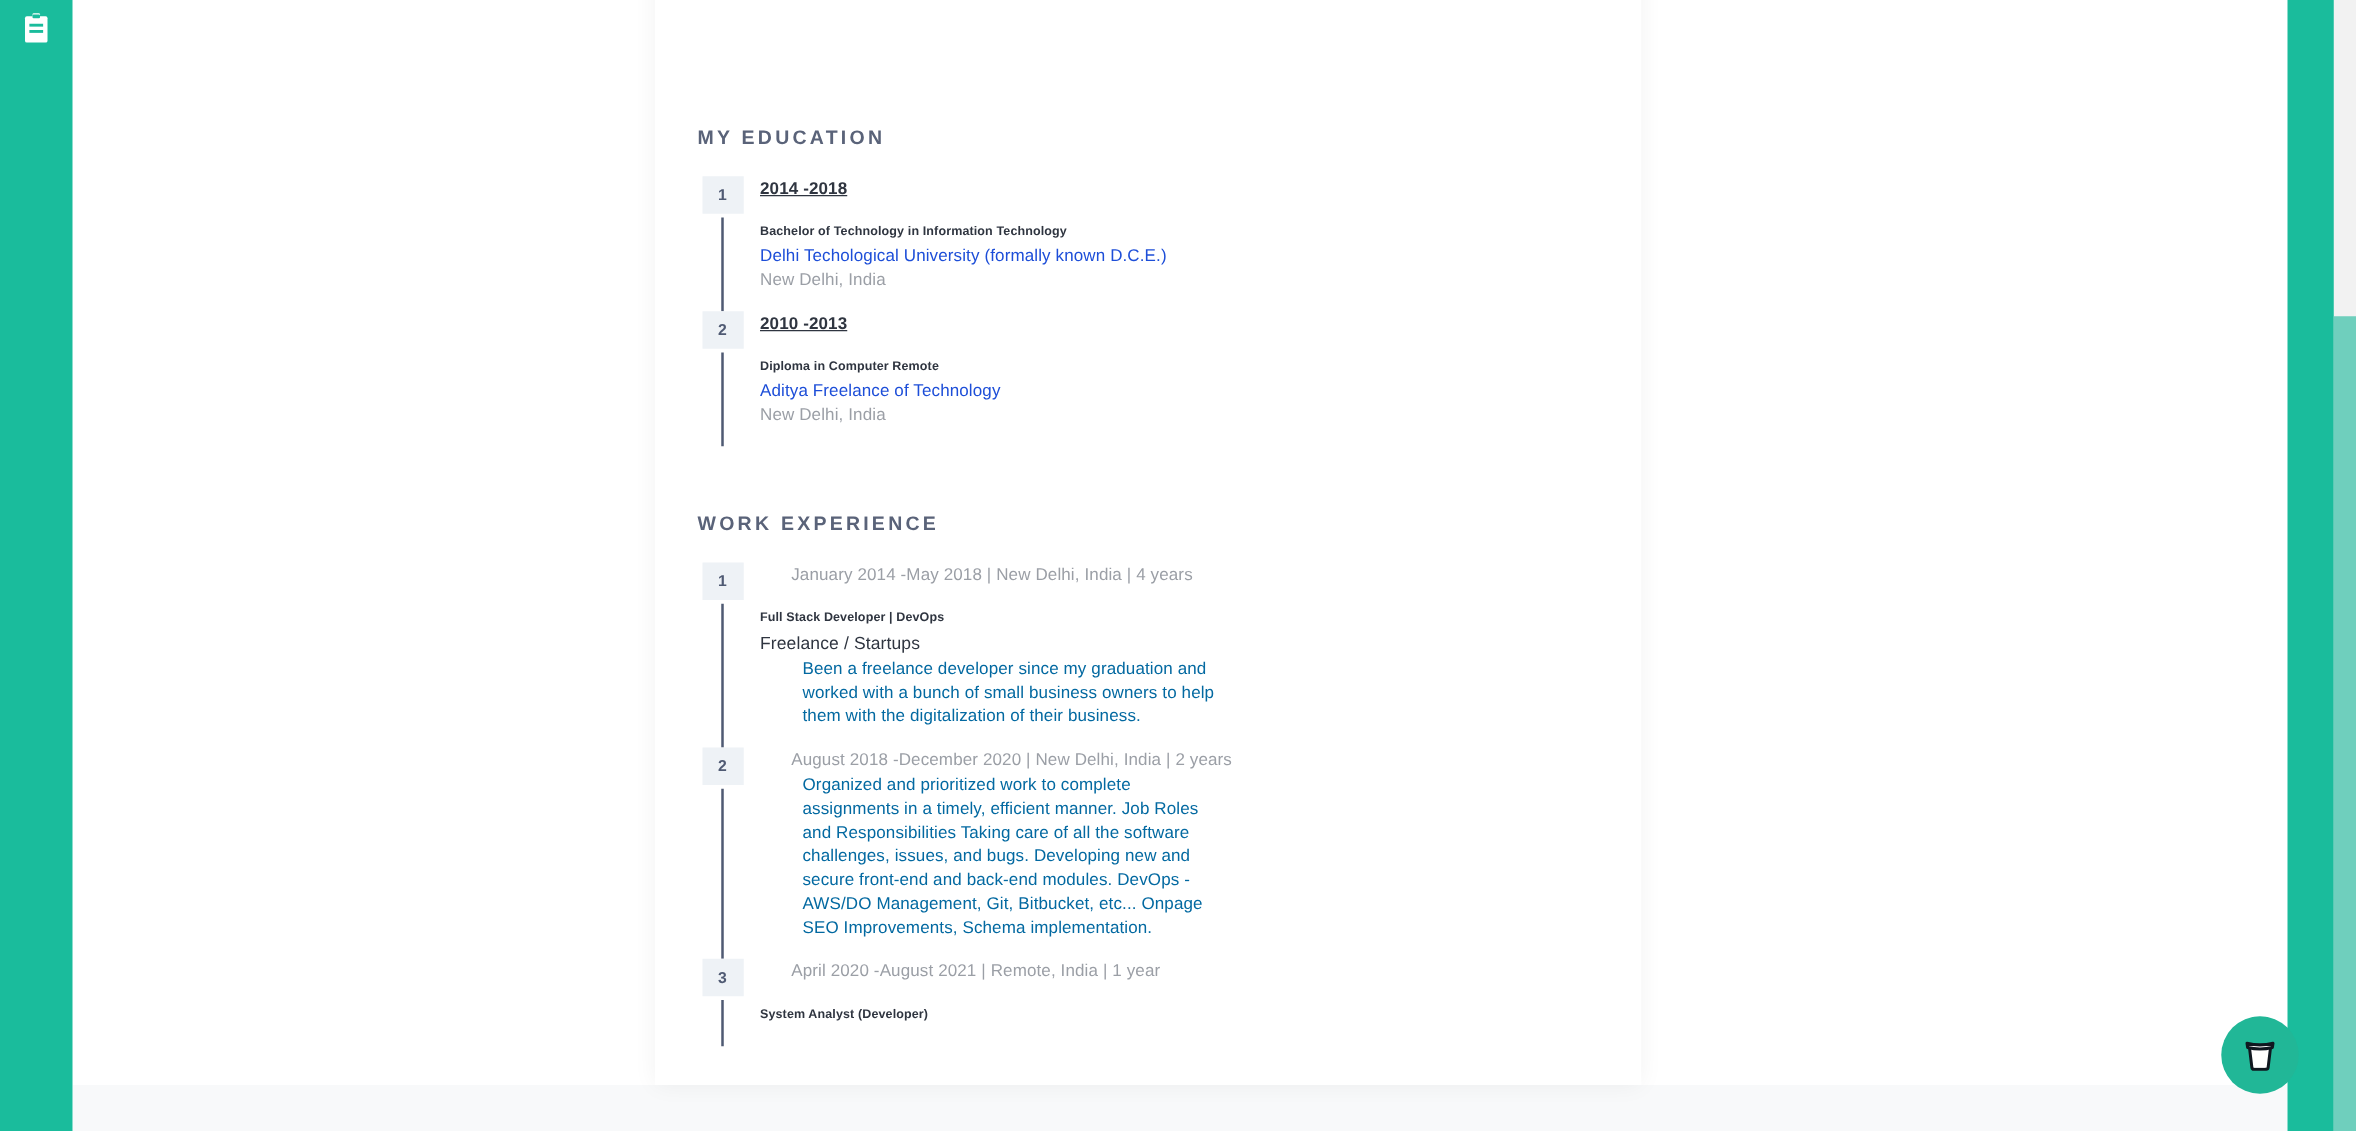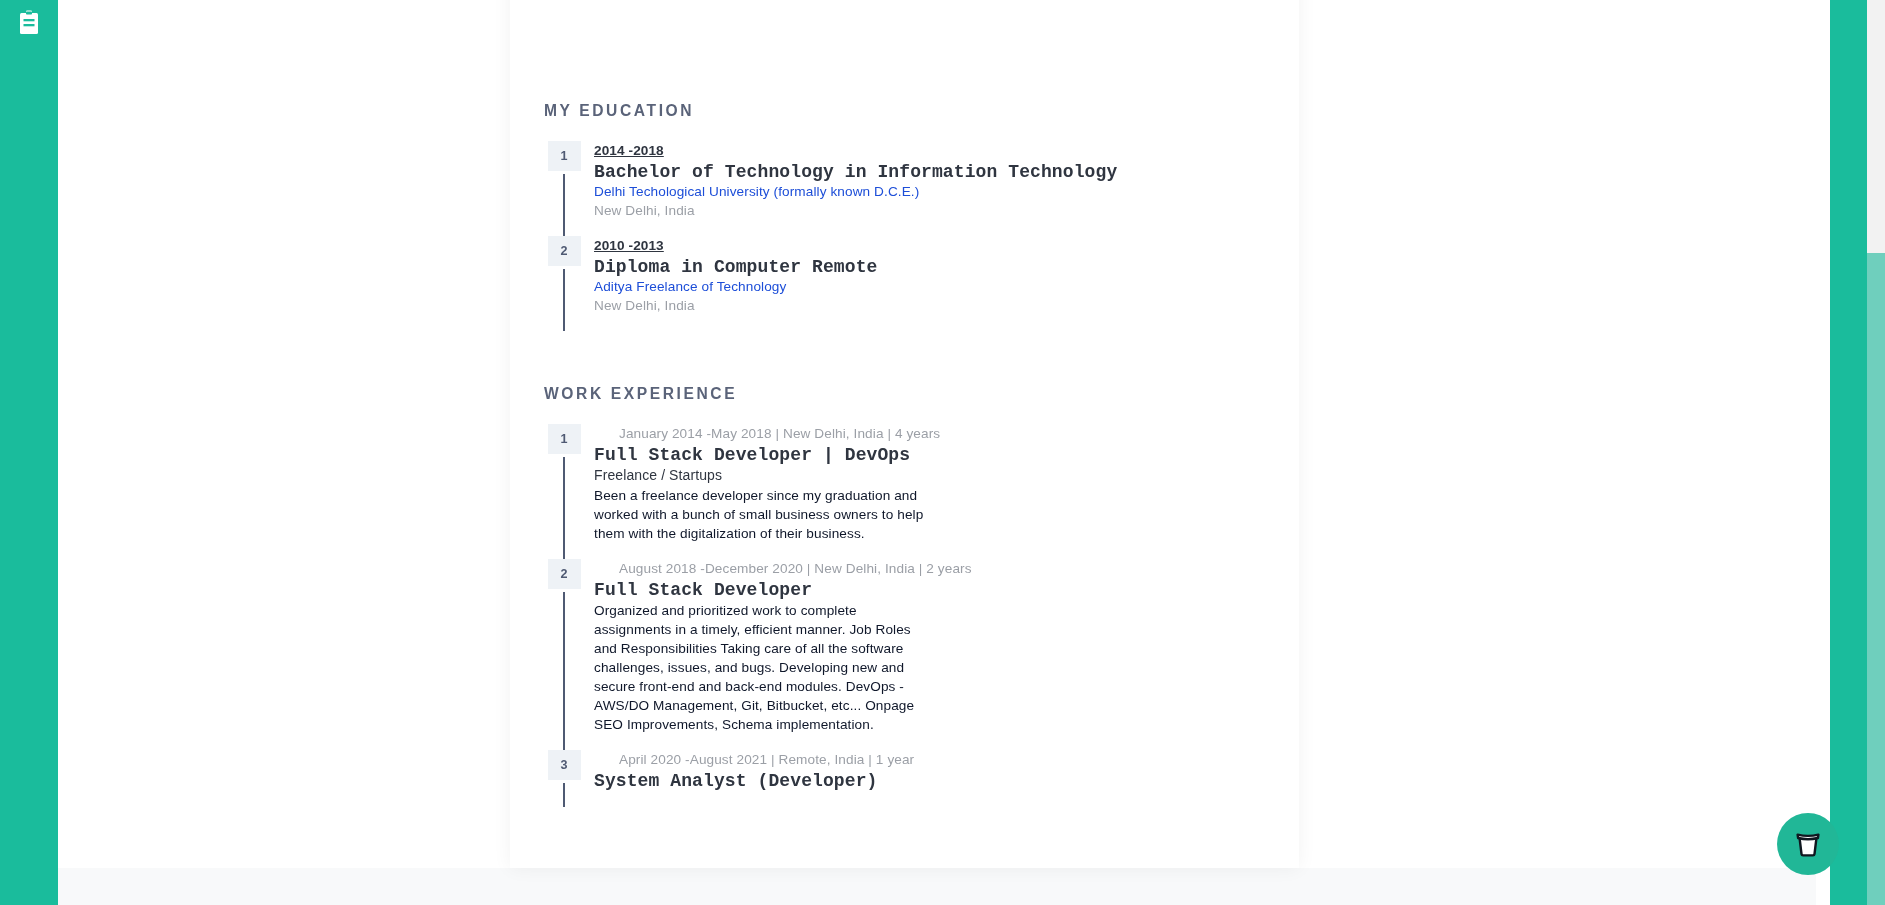--- a/index.html
+++ b/index.html
@@ -58,21 +58,21 @@
     right: 0;
     top: 253px;
     width: 18px;
     height: 652px;
     background: #6fcfbd;
   }
 
   
   .page-canvas {
     position: absolute;
-    left: 44px; top: 0;
+    left: 58px; top: 0;
     width: 1772px;
     height: 905px;
     background: #ffffff;
     overflow: hidden;
   }
 
   .page-bg-lower {
     position: absolute;
     left: 0;
     top: 868px;
@@ -172,27 +172,26 @@
   }
   .tl-date {
     font-size: 13.6px;
     line-height: 19px;
     font-weight: bold;
     color: #2f3540;
     letter-spacing: .1px;
     text-decoration: underline;
   }
   .tl-headline {
-    font-size: 18px;
+    font-size: 10px;
     line-height: 19px;
     font-weight: bold;
     color: #2f3540;
     letter-spacing: .1px;
-    margin-top: 3px;
-    font-family: Liberation Mono, monospace;
+    margin-top: 16px;
   }
   .tl-sub {
     font-size: 14px;
     line-height: 19px;
     font-weight: normal;
     color: #2f3540;
     letter-spacing: .1px;
     margin-top: 1px;
   }
   .tl-org {
@@ -203,24 +202,25 @@
   }
   .tl-loc {
     font-size: 13.6px;
     line-height: 19px;
     color: #9b9fa6;
     letter-spacing: .1px;
   }
   .tl-desc {
     font-size: 13.6px;
     line-height: 19px;
-    color: #0f172a;
+    color: #0369a1;
     letter-spacing: .1px;
     margin-top: 1px;
     max-width: 330px;
+    margin-left: 34px;
   }
 
   .section-gap {
     height: 54px;
   }
 
   
   .coffee-fab {
     position: absolute;
     right: 46px;
@@ -318,21 +318,20 @@
             </div>
           </div>
 
           <div class="tl-item">
             <div class="tl-gutter">
               <div class="tl-badge">2</div>
               <div class="tl-line"></div>
             </div>
             <div class="tl-body">
               <div class="tl-meta">August 2018 -December 2020 | New Delhi, India | 2 years</div>
-              <div class="tl-headline">Full Stack Developer</div>
               <div class="tl-desc">Organized and prioritized work to complete assignments in a timely, efficient manner. Job Roles and Responsibilities Taking care of all the software challenges, issues, and bugs. Developing new and secure front-end and back-end modules. DevOps - AWS/DO Management, Git, Bitbucket, etc... Onpage SEO Improvements, Schema implementation.</div>
             </div>
           </div>
 
           <div class="tl-item">
             <div class="tl-gutter">
               <div class="tl-badge">3</div>
               <div class="tl-line"></div>
             </div>
             <div class="tl-body">

